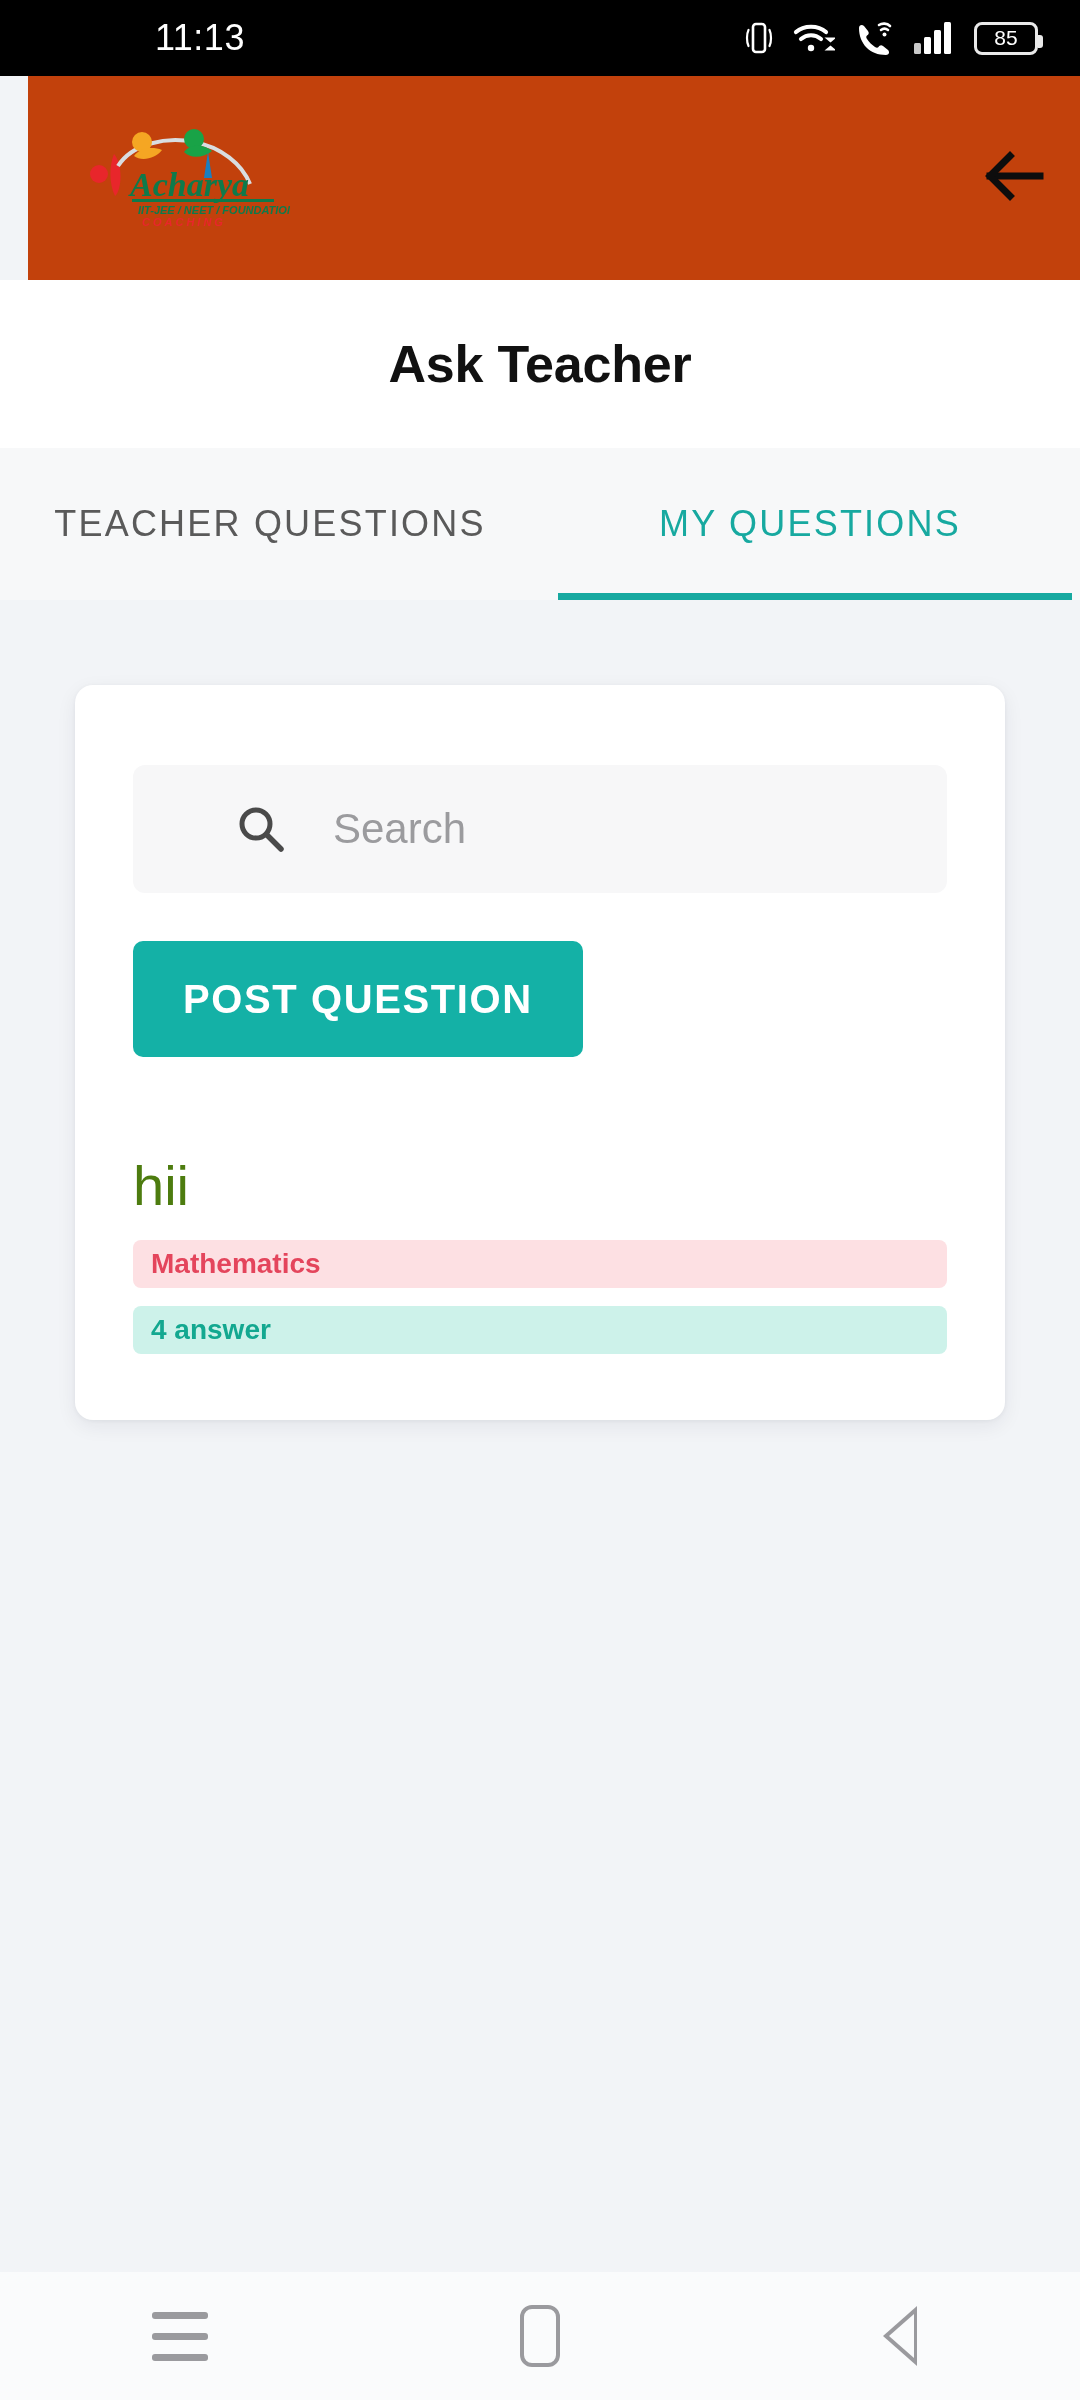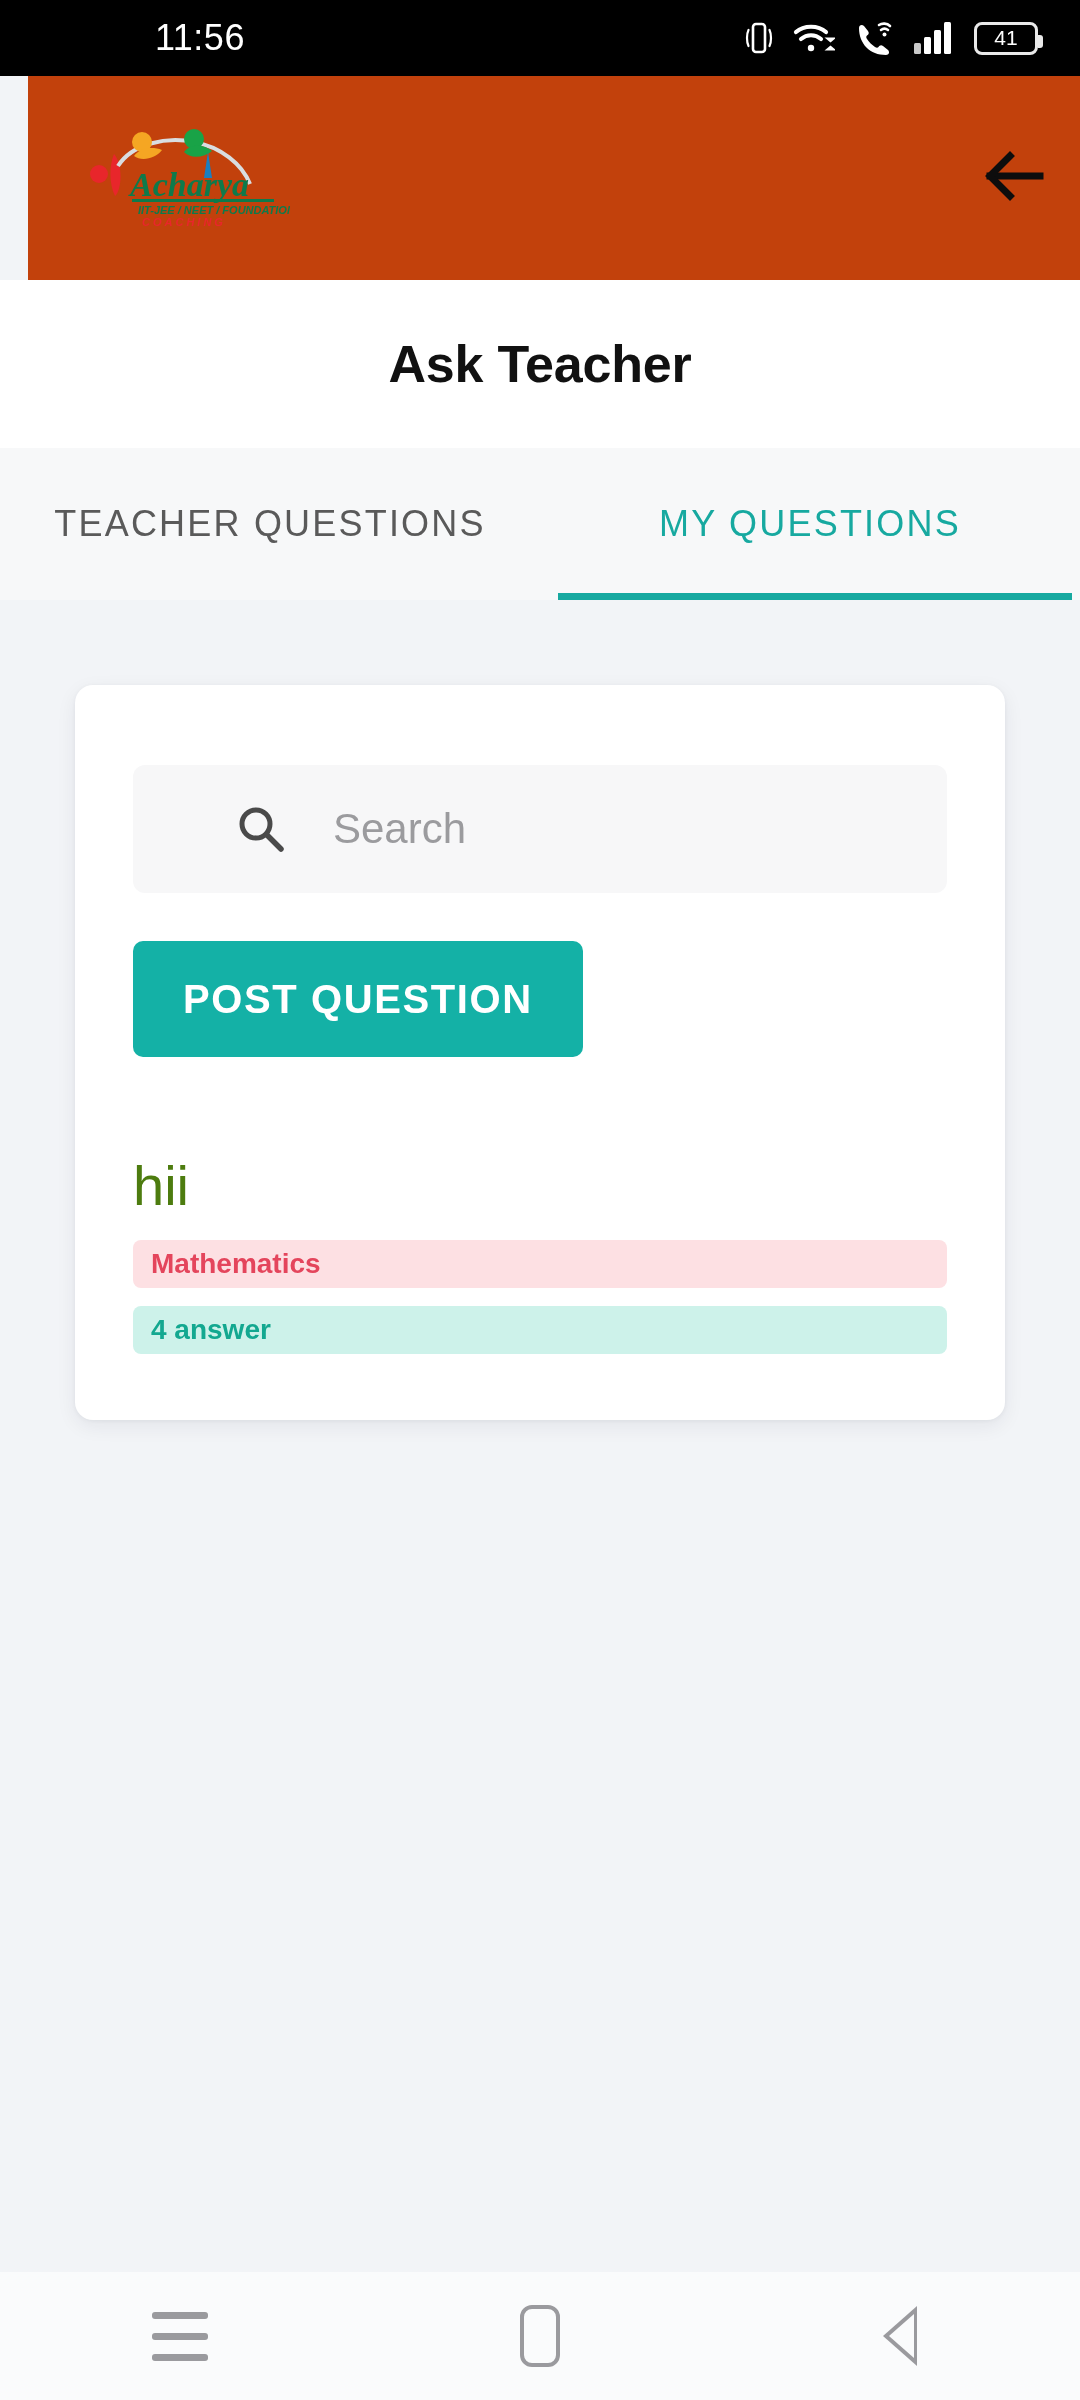--- a/index.html
+++ b/index.html
@@ -136,21 +136,21 @@
     border-top:22px solid transparent; border-bottom:22px solid transparent;
     border-right:25px solid #fafbfc;
   }
 </style>
 </head>
 <body>
 
 <div class="phone">
 
   <div class="statusbar">
-    <div class="status-time">11:56</div>
+    <div class="status-time">11:13</div>
     <div class="status-icons">
 
       <span>
         <svg width="30" height="36" viewBox="0 0 30 36">
           <rect x="9" y="4" width="12" height="28" rx="3" fill="none" stroke="#fff" stroke-width="2.6"></rect>
           <path d="M4.5 10 C2.5 14 2.5 22 4.5 26" fill="none" stroke="#fff" stroke-width="2.2" stroke-linecap="round"></path>
           <path d="M25.5 10 C27.5 14 27.5 22 25.5 26" fill="none" stroke="#fff" stroke-width="2.2" stroke-linecap="round"></path>
         </svg>
       </span>
 
@@ -176,21 +176,21 @@
       <span>
         <svg width="42" height="34" viewBox="0 0 42 34">
           <rect x="1" y="22" width="7" height="11" rx="1.5" fill="#c9c9c9"></rect>
           <rect x="11" y="16" width="7" height="17" rx="1.5" fill="#fff"></rect>
           <rect x="21" y="9" width="7" height="24" rx="1.5" fill="#fff"></rect>
           <rect x="31" y="1" width="7" height="32" rx="1.5" fill="#fff"></rect>
         </svg>
       </span>
 
       <span class="batt">
-        <span>41</span>
+        <span>85</span>
       </span>
 
     </div>
   </div>
 
   <div class="logobar">
     <div class="logo-wrap">
       <svg width="200" height="104" viewBox="0 0 200 104">
         <circle cx="9" cy="48" r="9" fill="#e8262b"></circle>
         <path d="M24 28 C19 40 19 58 25 70 C32 64 33 38 24 28 z" fill="#e8262b"></path>

